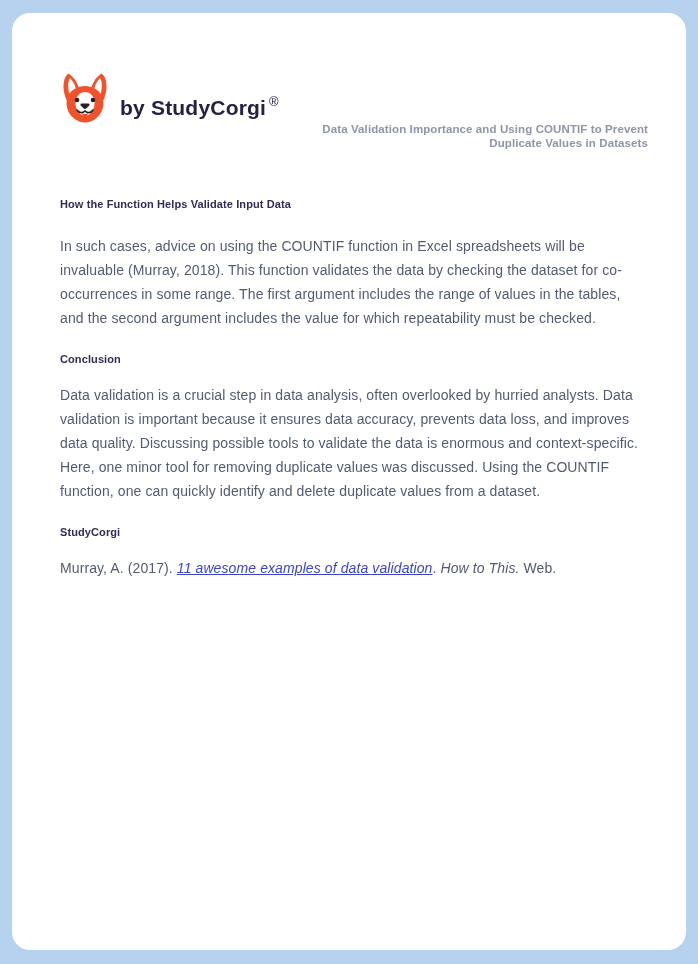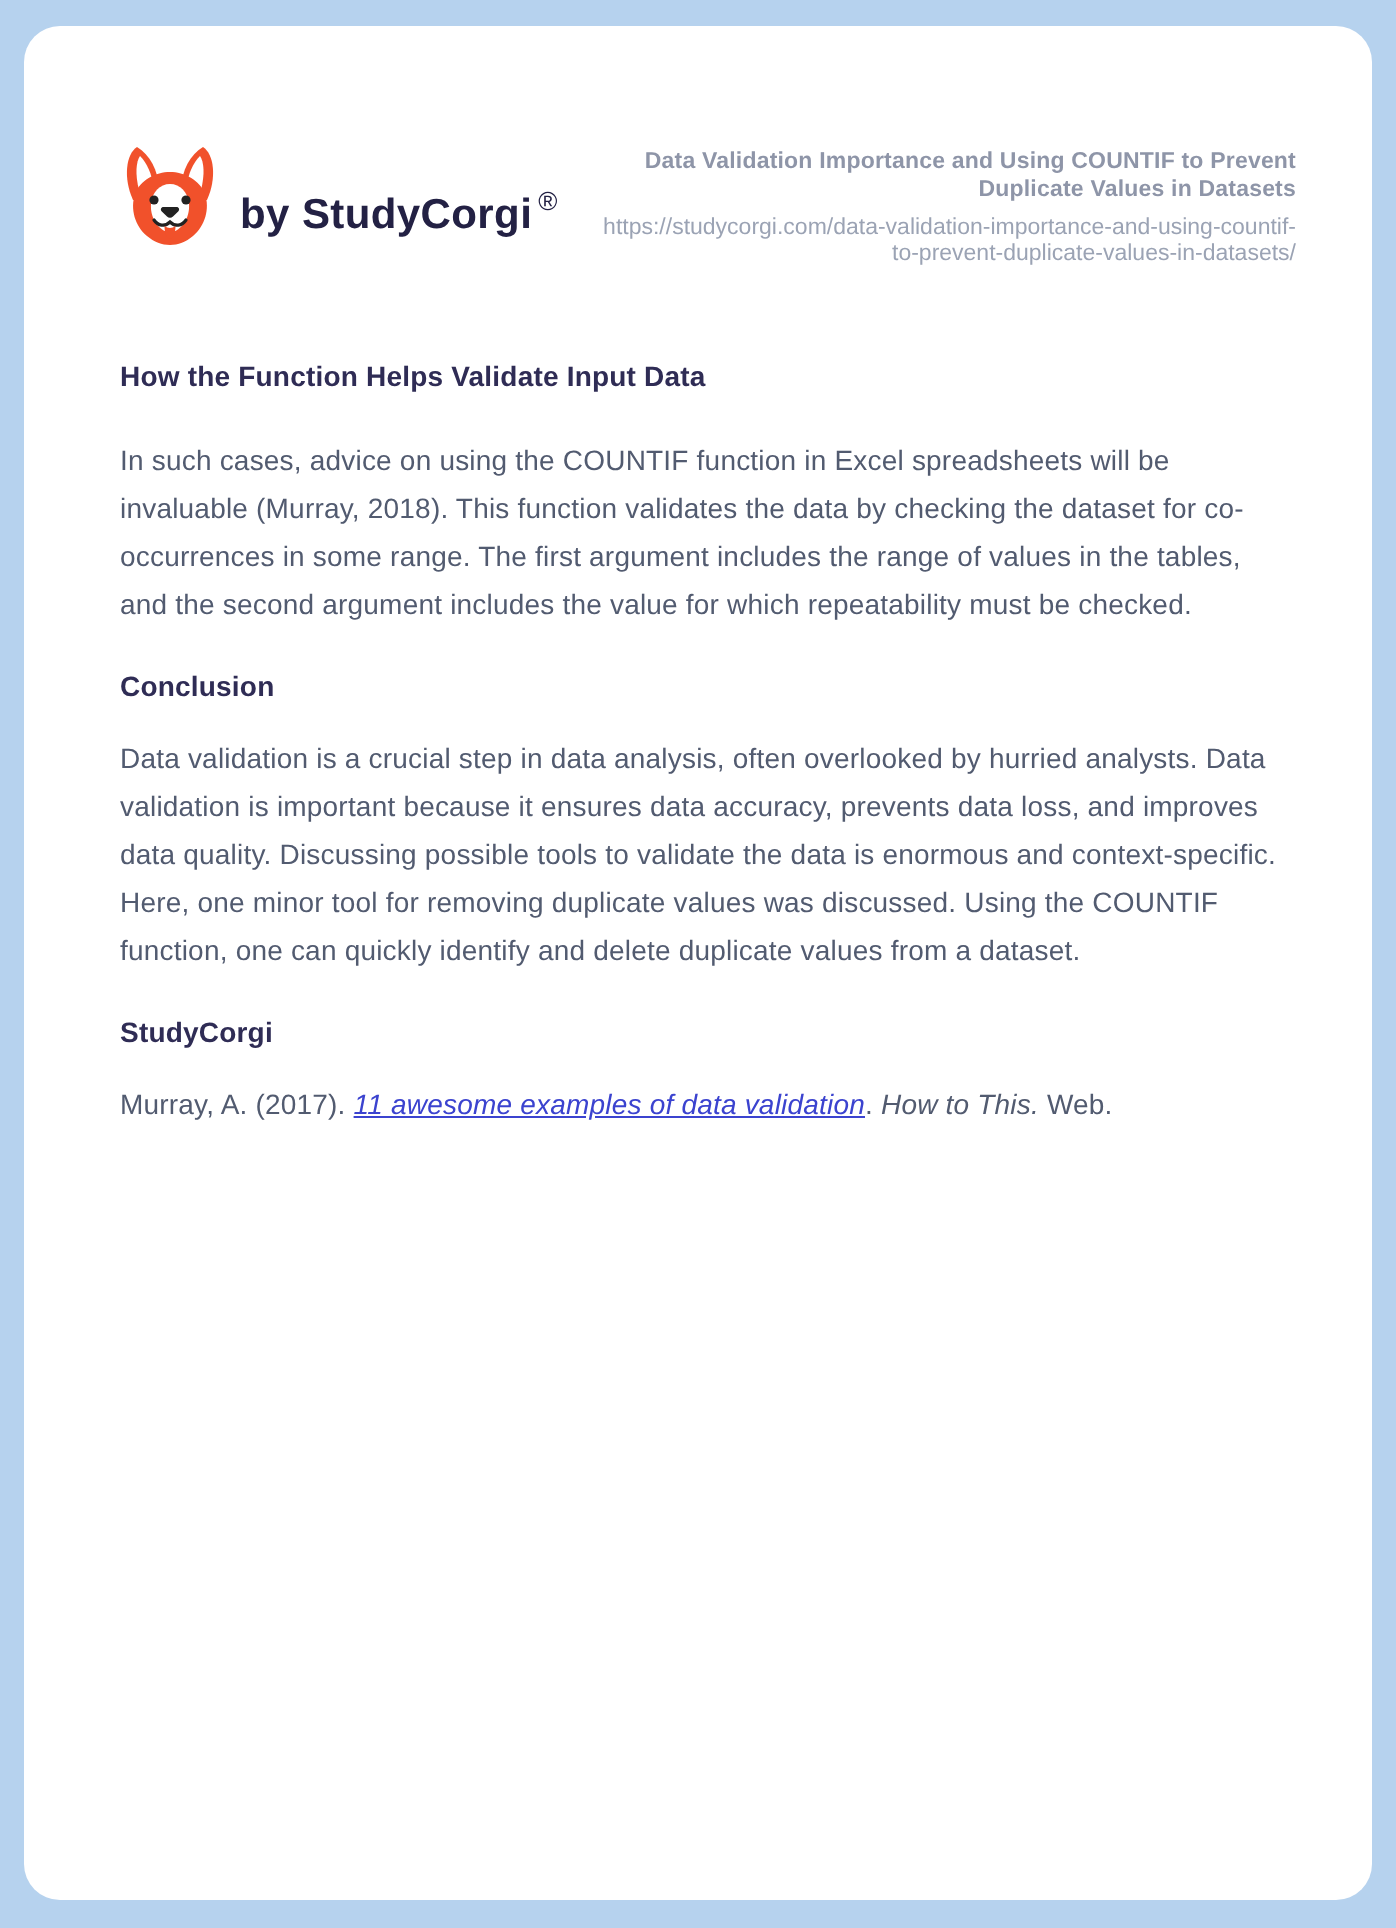--- a/index.html
+++ b/index.html
@@ -56,40 +56,41 @@
     font-weight: normal;
     color: var(--brand-navy, #232144);
     position: relative;
     top: -9px;
     margin-left: 3px;
   }
   .doc-meta {
     width: 350px;
     text-align: right;
     padding-top: 2px;
+    margin-top: 48px;
   }
   .doc-title {
     font-size: 11.5px;
     font-weight: bold;
     line-height: 14px;
     letter-spacing: 0.1px;
     color: var(--meta-title, #8e95a8);
   }
   .doc-url {
     margin-top: 6px;
     font-size: 11.5px;
     line-height: 13px;
     color: var(--meta-url, #9ba3b4);
     overflow-wrap: anywhere;
   }
   main {
     margin-top: 43px;
   }
   h1, h2 {
-    font-size: 14px;
+    font-size: 11px;
     line-height: 22px;
     font-weight: bold;
     color: var(--heading, #2f2c55);
     margin: 0 0 19px 0;
     letter-spacing: 0.1px;
   }
   h2 {
     margin-bottom: 13px;
   }
   p.body-text {
@@ -139,21 +140,20 @@
           <path d="M34 76 C38 82 45 83 50 78 C55 83 62 82 66 76" stroke="#222222" stroke-width="3.2" fill="none" stroke-linecap="round"></path>
 
           <path d="M44.5 82 C44.5 90 47 95 50 95 C53 95 55.5 90 55.5 82 C52 84.5 48 84.5 44.5 82 Z" fill="#F1512B"></path>
         </svg>
       </span>
       <span class="wordmark-wrap"><span class="wordmark">by StudyCorgi</span><span class="reg">®</span></span>
     </div>
 
     <div class="doc-meta">
       <div class="doc-title">Data Validation Importance and Using COUNTIF to Prevent Duplicate Values in Datasets</div>
-      <div class="doc-url">https://studycorgi.com/data-validation-importance-and-using-countif-to-prevent-duplicate-values-in-datasets/</div>
     </div>
   </header>
 
   <main>
     <h1>How the Function Helps Validate Input Data</h1>
     <p class="body-text">In such cases, advice on using the COUNTIF function in Excel spreadsheets will be invaluable (Murray, 2018). This function validates the data by checking the dataset for co-occurrences in some range. The first argument includes the range of values in the tables, and the second argument includes the value for which repeatability must be checked.</p>
 
     <h2>Conclusion</h2>
     <p class="body-text">Data validation is a crucial step in data analysis, often overlooked by hurried analysts. Data validation is important because it ensures data accuracy, prevents data loss, and improves data quality. Discussing possible tools to validate the data is enormous and context-specific. Here, one minor tool for removing duplicate values was discussed. Using the COUNTIF function, one can quickly identify and delete duplicate values from a dataset.</p>
 

